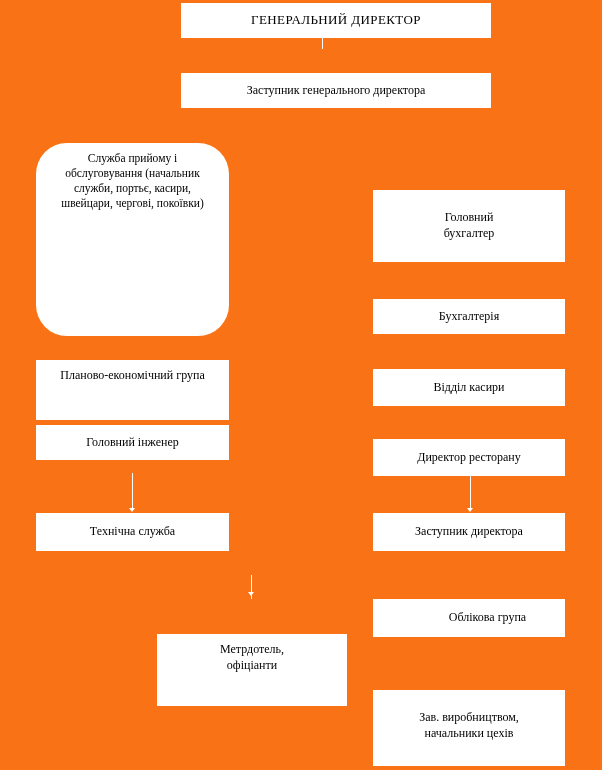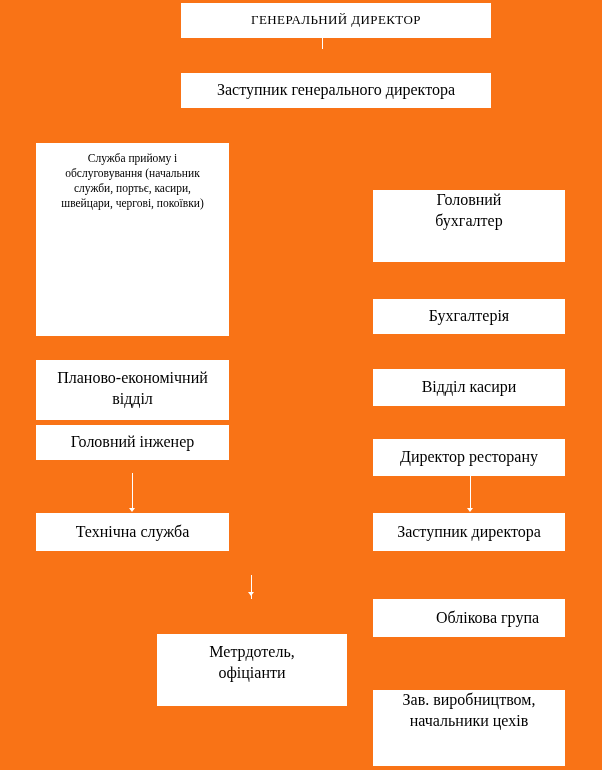--- a/index.html
+++ b/index.html
@@ -27,26 +27,26 @@
     text-align: center;
     line-height: 1.30;
     overflow: hidden;
   }
   .node .lbl {
     display: block;
     width: 100%;
     white-space: pre-line;
   }
   .node.pad8 .lbl { padding-top: 8px; }
-  .node.pad10 .lbl { padding-top: 0; }
+  .node.pad10 .lbl { padding-top: 20px; }
   .node.mid { align-items: center; }
   .node.mid .lbl { padding-top: 0; }
 
   .t-caps  { font-size: 13px; letter-spacing: 0.4px; }
-  .t-norm  { font-size: 16px; }
+  .t-norm  { font-size: 12px; }
   .t-small { font-size: 11.5px; }
 
   .conn {
     position: absolute;
     background: #ffffff;
   }
   .conn.v { width: 1px; }
   .arrowhead {
     position: absolute;
     width: 0;
@@ -64,29 +64,29 @@
   <div class="node mid t-caps" style="left:181px; top:3px; width:310px; height:35px;">
     <span class="lbl">ГЕНЕРАЛЬНИЙ ДИРЕКТОР</span>
   </div>
 
   <div class="conn v" style="left:322px; top:38px; width:1px; height:11px;"></div>
 
   <div class="node mid t-norm" style="left:181px; top:73px; width:310px; height:35px;">
     <span class="lbl">Заступник генерального директора</span>
   </div>
 
-  <div class="node pad8 t-small" style="left:36px; top:143px; width:193px; height:193px;">
+  <div class="node pad8 t-small" style="left:36px; top:143px; width:193px; height:193px;border-radius:31px;">
     <span class="lbl">Служба прийому і
 обслуговування (начальник
 служби, портьє, касири,
 швейцари, чергові, покоївки)</span>
   </div>
 
   <div class="node pad8 t-norm" style="left:36px; top:360px; width:193px; height:60px;">
-    <span class="lbl">Планово-економічний відділ</span>
+    <span class="lbl">Планово-економічний група</span>
   </div>
 
   <div class="node mid t-norm" style="left:36px; top:425px; width:193px; height:35px;">
     <span class="lbl">Головний інженер</span>
   </div>
 
   <div class="conn v" style="left:132px; top:473px; width:1px; height:36px;"></div>
   <div class="arrowhead" style="left:129px; top:508px;"></div>
 
   <div class="node mid t-norm" style="left:36px; top:513px; width:193px; height:38px;">

